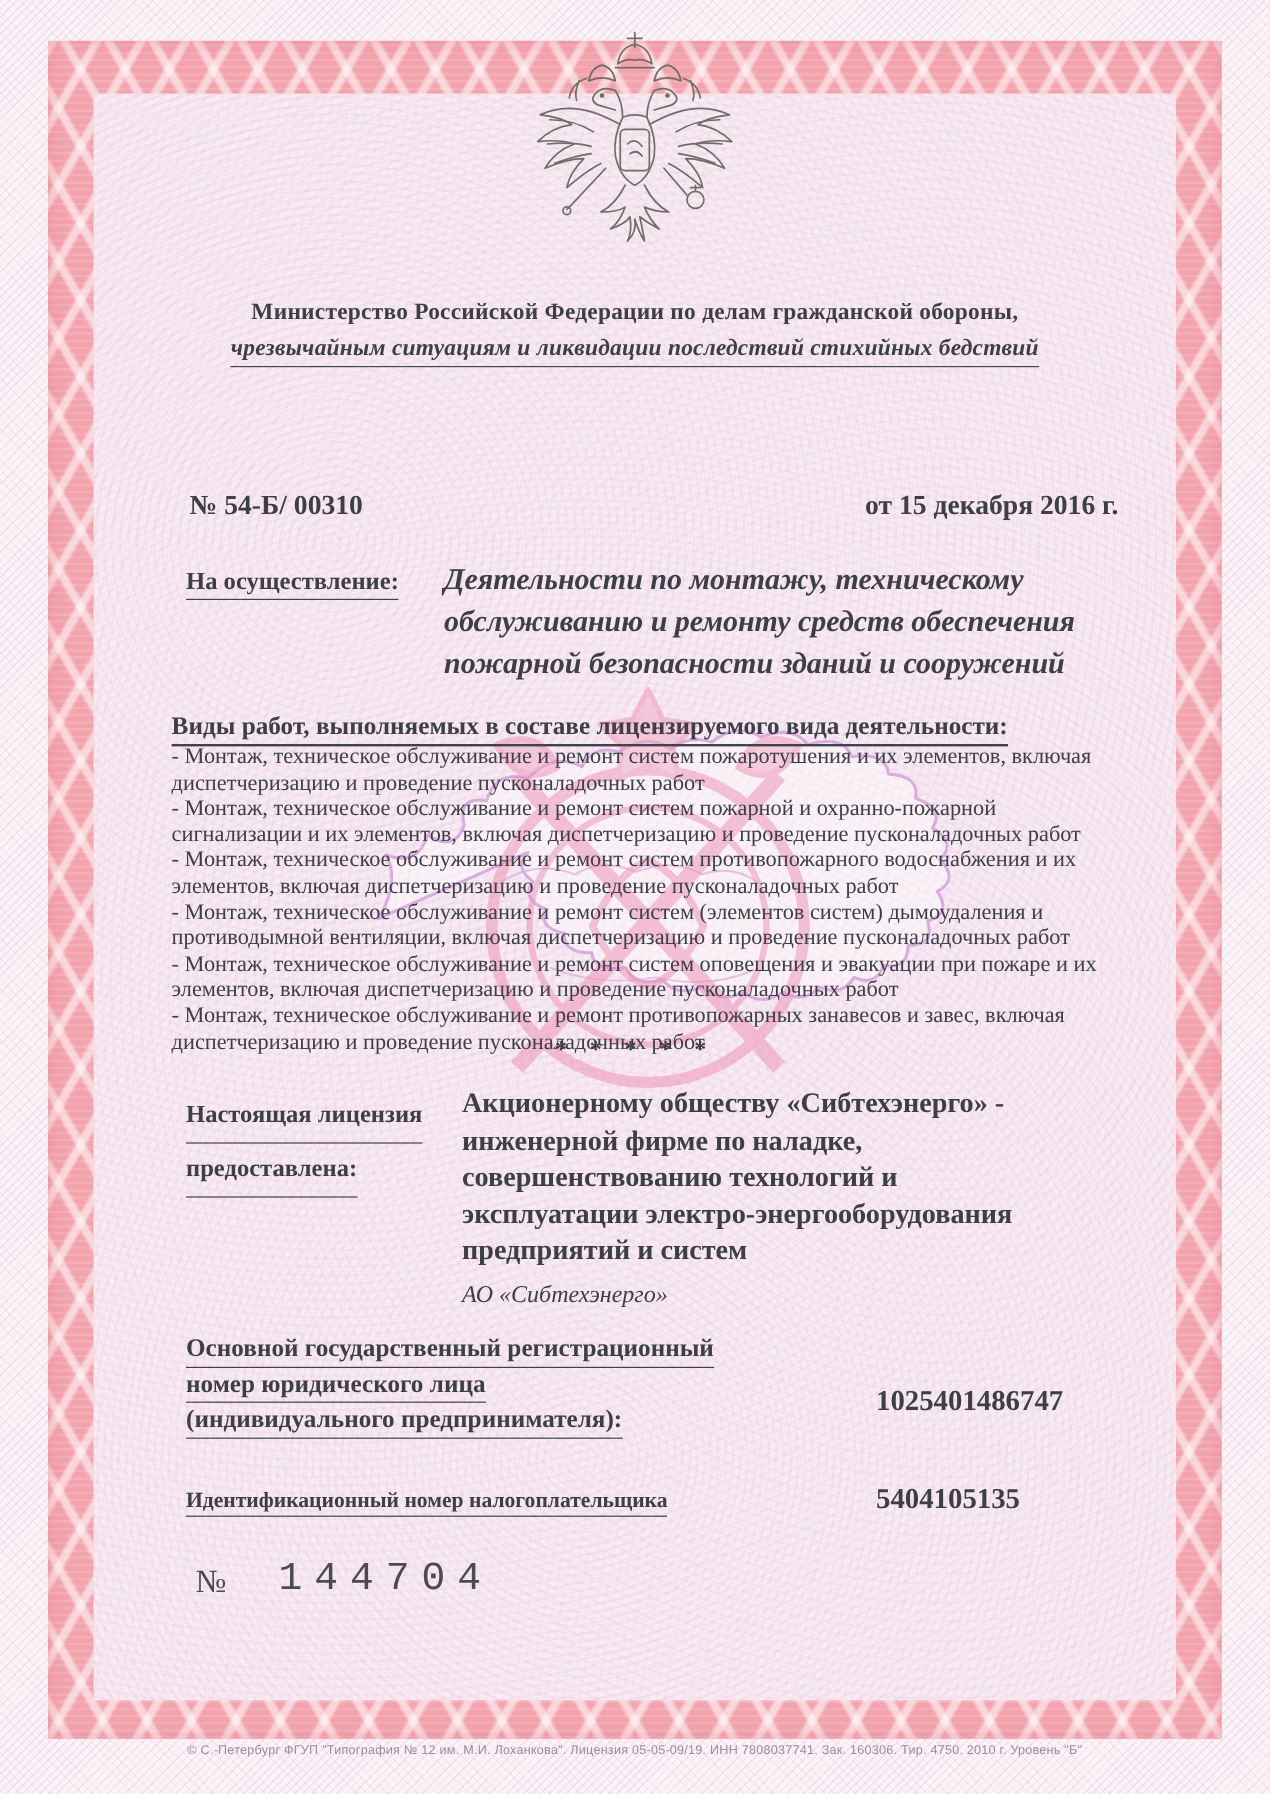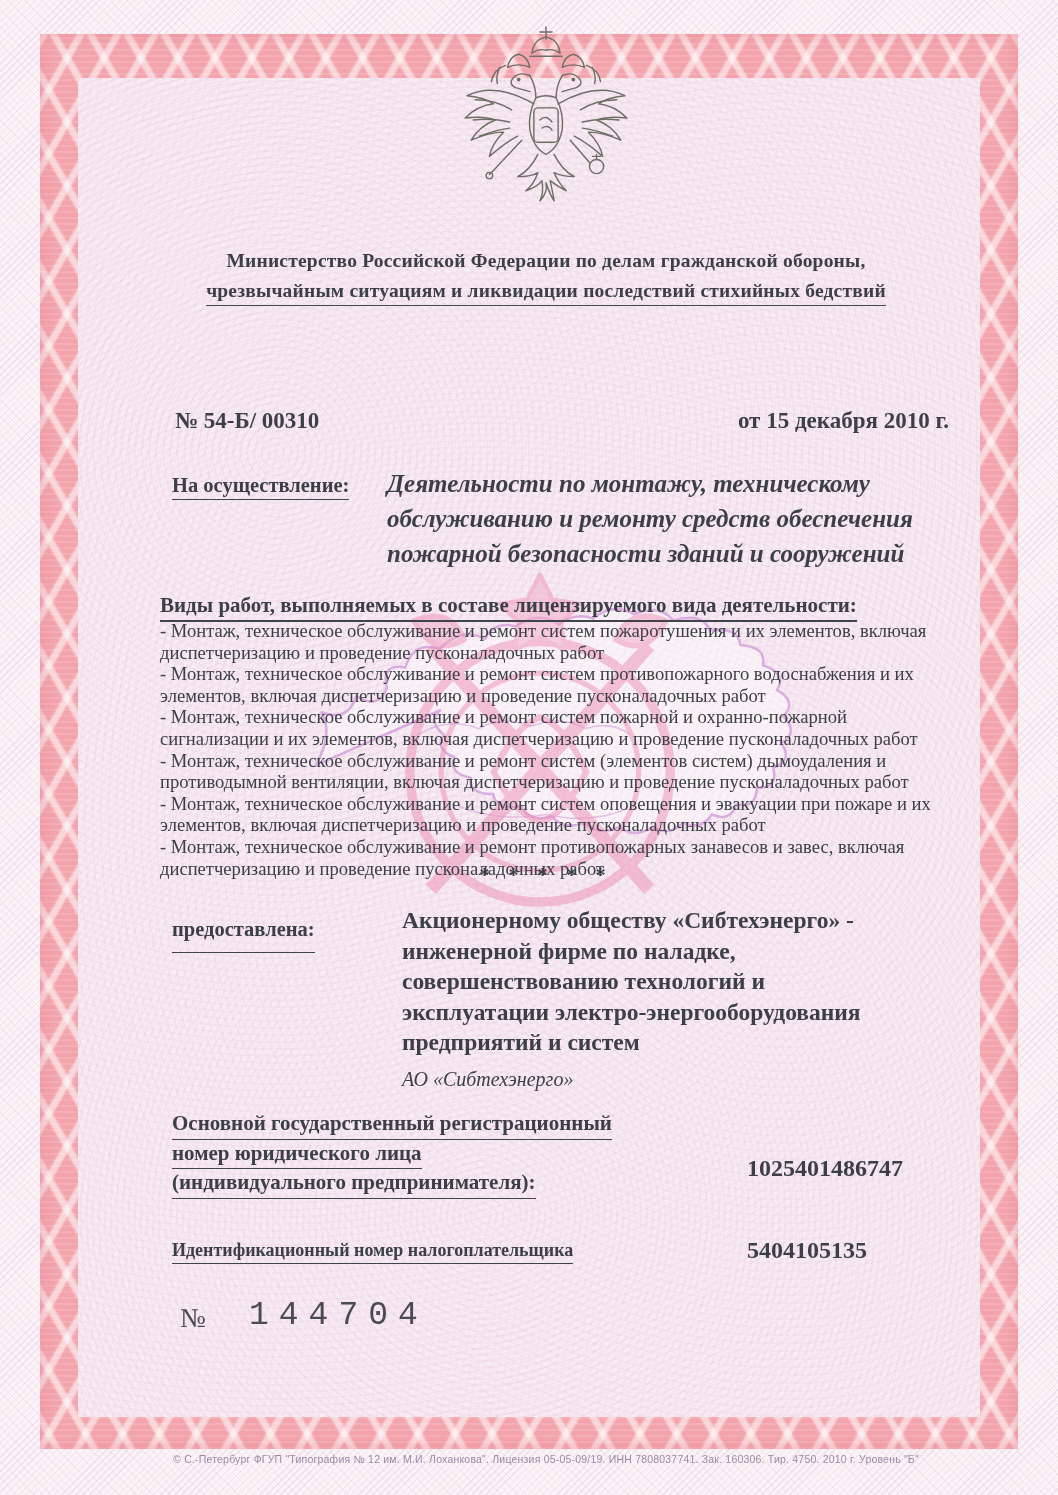--- a/index.html
+++ b/index.html
@@ -29,29 +29,29 @@
   .inner{
     position:absolute; inset:78px;
     background:
       repeating-radial-gradient(circle at 22% 28%, rgba(215,168,214,0.10) 0 2px, rgba(0,0,0,0) 2px 7px),
       repeating-radial-gradient(circle at 78% 55%, rgba(215,168,214,0.09) 0 2px, rgba(0,0,0,0) 2px 8px),
       repeating-radial-gradient(circle at 45% 85%, rgba(224,160,198,0.09) 0 2px, rgba(0,0,0,0) 2px 6px),
       repeating-linear-gradient(100deg, rgba(236,196,222,0.12) 0 2px, rgba(0,0,0,0) 2px 7px),
       #f7ecf2;
   }
   .wm{position:absolute; z-index:1; pointer-events:none;}
-  .content{position:absolute; inset:0; z-index:3;margin-left:17px;}
+  .content{position:absolute; inset:0; z-index:3;}
   .abs{position:absolute;}
   .u{border-bottom:1.6px solid #3f434b; padding-bottom:2px; display:inline-block;}
   .ministry{
     left:120px; top:246px; width:818px;
     font-size:19.5px; font-weight:bold; line-height:30px; text-align:center;
     letter-spacing:0.2px;
   }
-  .ministry .line2{border-bottom:1.8px solid #45494f; padding-bottom:4px;}
+  .ministry .line2{border-bottom:1.8px solid #45494f; padding-bottom:4px;font-style:italic;}
   .title{
     left:120px; top:328px; width:818px; text-align:center;
     font-size:44px; font-weight:bold; letter-spacing:5px;
   }
   .numrow{
     left:158px; top:408px; width:774px;
     display:flex; justify-content:space-between;
     font-size:23px; font-weight:bold;
   }
   .for-label{left:155px; top:474px; font-size:20.5px; font-weight:bold;}
@@ -144,49 +144,50 @@
     </svg>
 
     <div class="abs ministry">
       <div>Министерство Российской Федерации по делам гражданской обороны,</div>
       <div><span class="line2">чрезвычайным ситуациям и ликвидации последствий стихийных бедствий</span></div>
     </div>
 
 
     <div class="abs numrow">
       <span>№ 54-Б/ 00310</span>
-      <span>от 15 декабря 2010 г.</span>
+      <span>от 15 декабря 2016 г.</span>
     </div>
 
     <div class="abs for-label">
       <span class="u">На осуществление:</span>
     </div>
 
     <div class="abs activity">
       <div>Деятельности по монтажу, техническому</div>
       <div>обслуживанию и ремонту средств обеспечения</div>
       <div>пожарной безопасности зданий и сооружений</div>
     </div>
 
     <div class="abs works-head">
       <span class="u">Виды работ, выполняемых в составе лицензируемого вида деятельности:</span>
     </div>
 
     <div class="abs works-list">
       <p>- Монтаж, техническое обслуживание и ремонт систем пожаротушения и их элементов, включая диспетчеризацию и проведение пусконаладочных работ</p>
+      <p>- Монтаж, техническое обслуживание и ремонт систем пожарной и охранно-пожарной сигнализации и их элементов, включая диспетчеризацию и проведение пусконаладочных работ</p>
       <p>- Монтаж, техническое обслуживание и ремонт систем противопожарного водоснабжения и их элементов, включая диспетчеризацию и проведение пусконаладочных работ</p>
-      <p>- Монтаж, техническое обслуживание и ремонт систем пожарной и охранно-пожарной сигнализации и их элементов, включая диспетчеризацию и проведение пусконаладочных работ</p>
       <p>- Монтаж, техническое обслуживание и ремонт систем (элементов систем) дымоудаления и противодымной вентиляции, включая диспетчеризацию и проведение пусконаладочных работ</p>
       <p>- Монтаж, техническое обслуживание и ремонт систем оповещения и эвакуации при пожаре и их элементов, включая диспетчеризацию и проведение пусконаладочных работ</p>
       <p>- Монтаж, техническое обслуживание и ремонт противопожарных занавесов и завес, включая диспетчеризацию и проведение пусконаладочных работ</p>
     </div>
 
     <div class="abs stars">* * * * *</div>
 
     <div class="abs grantee-label">
+      <div><span class="u">Настоящая лицензия</span></div>
       <div><span class="u">предоставлена:</span></div>
     </div>
 
     <div class="abs grantee">
       <div>Акционерному обществу «Сибтехэнерго» -</div>
       <div>инженерной фирме по наладке,</div>
       <div>совершенствованию технологий и</div>
       <div>эксплуатации электро-энергооборудования</div>
       <div>предприятий и систем</div>
     </div>

